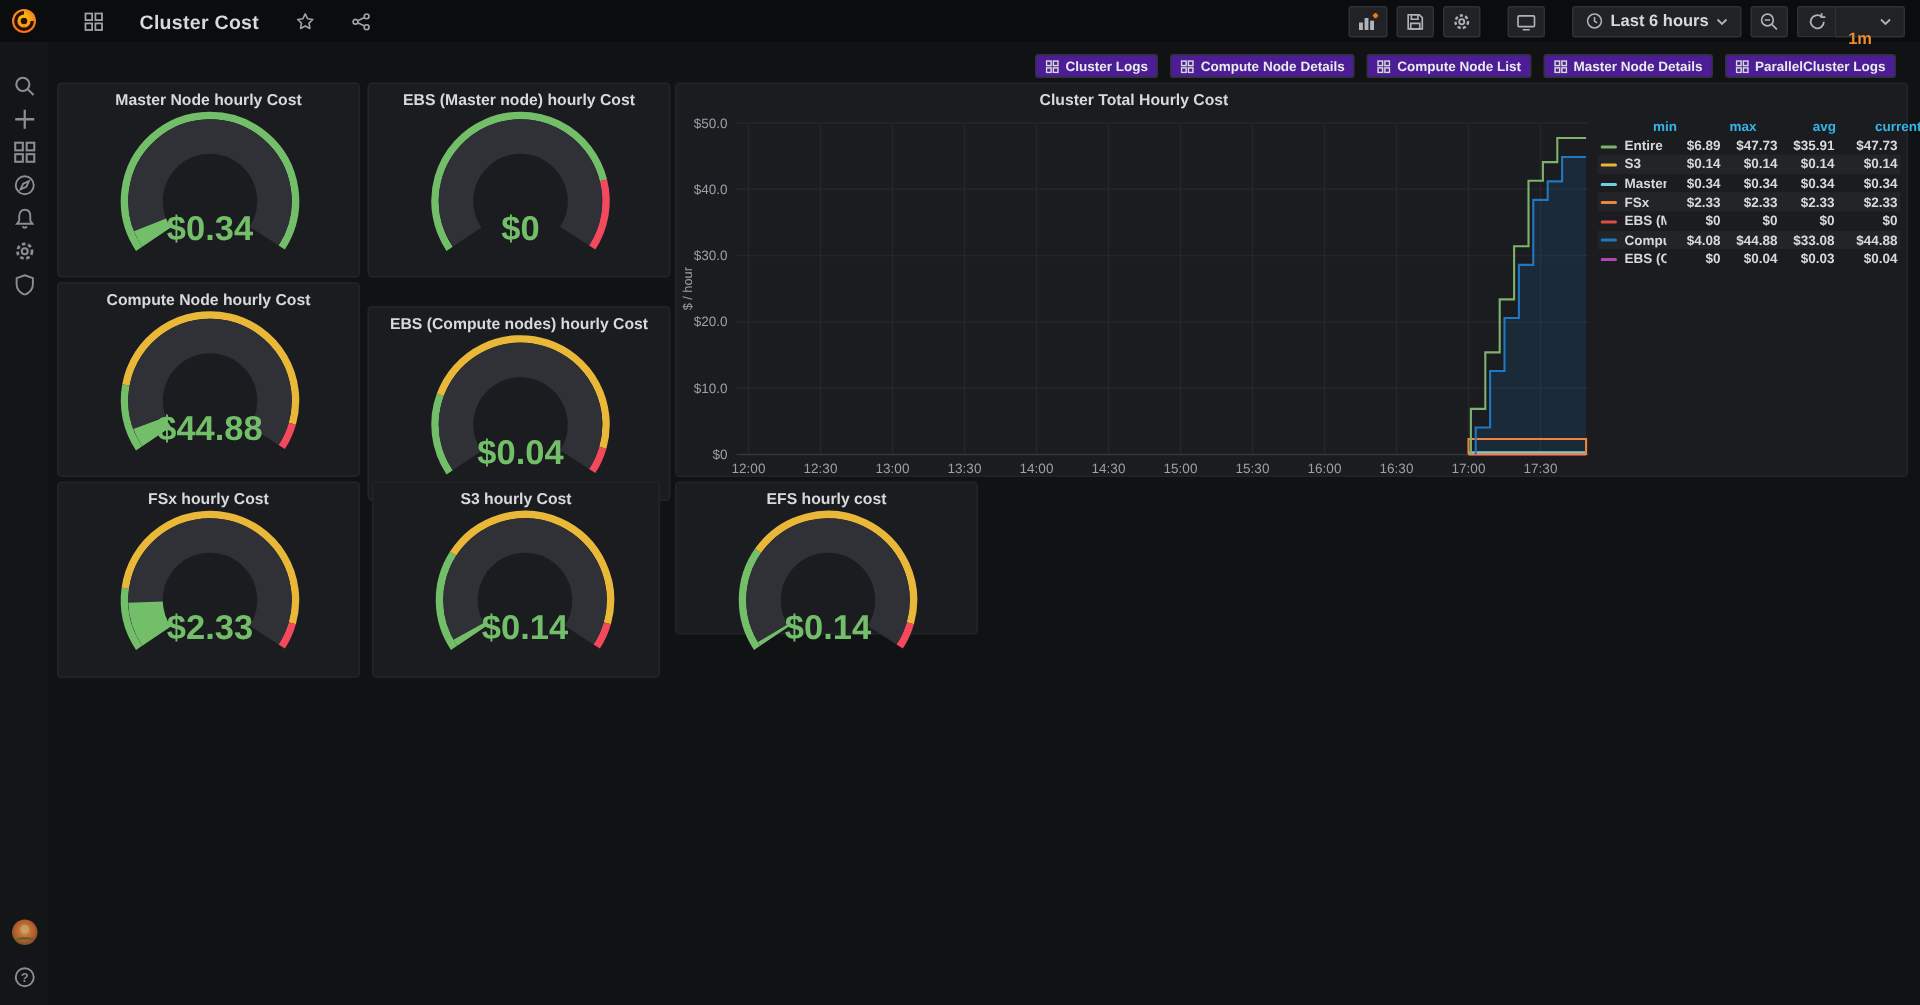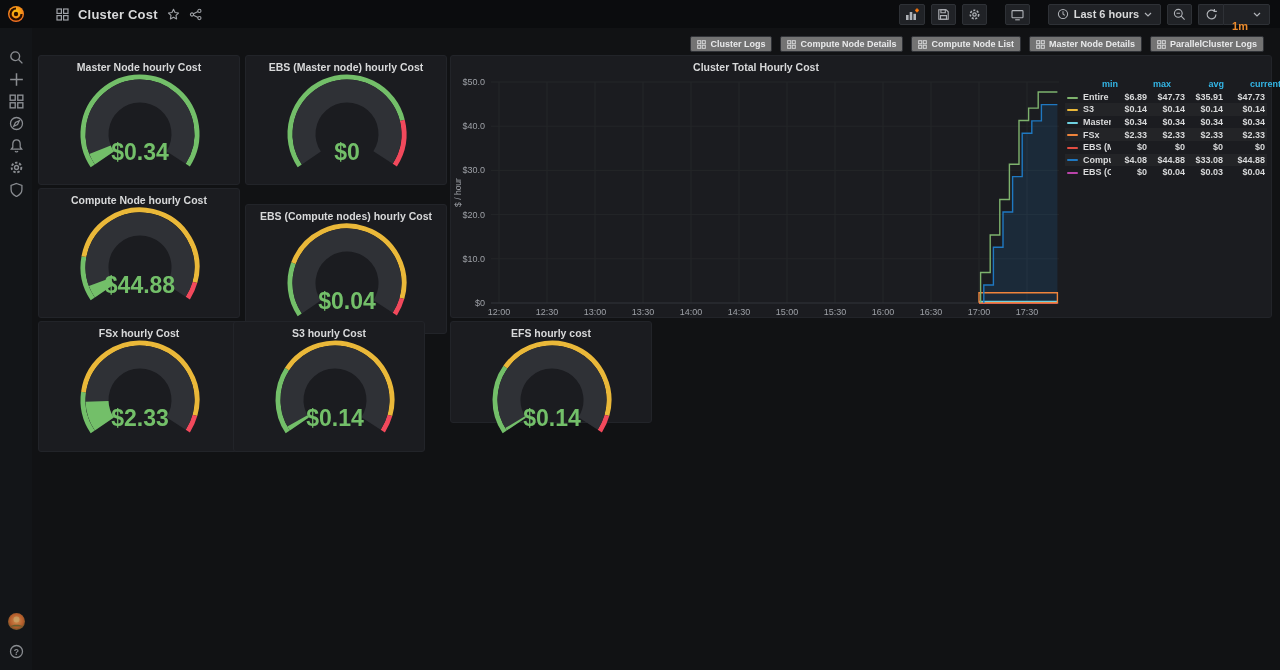--- a/index.html
+++ b/index.html
@@ -5,21 +5,21 @@
   * { margin:0; padding:0; box-sizing:border-box; }
   html,body { width:1280px; height:670px; background:#111214; overflow:hidden;
     font-family:"Liberation Sans","DejaVu Sans",sans-serif; }
   .screen { position:relative; width:1280px; height:670px; background:#111214; }
 
   
   .logo-cell { position:absolute; left:0; top:0; width:32px; height:28px; background:#0b0c0e;
     display:flex; align-items:center; justify-content:center; cursor:pointer; }
   .navbar { position:absolute; left:32px; top:0; width:1248px; height:28px; background:#0b0c0e;
     display:flex; align-items:center; justify-content:space-between; padding:0 10px 0 8px; }
-  .nav-left { display:flex; align-items:center; gap:9px;padding-left:16px; }
+  .nav-left { display:flex; align-items:center; gap:24px;padding-left:16px; }
   .nav-title { color:#d8d9da; font-size:13px; font-weight:bold; letter-spacing:.2px; cursor:pointer; }
   .nav-right { display:flex; align-items:center; gap:6px;padding-left:45px; }
   .tbtn { height:21px; min-width:25px; background:#202226; border:1px solid #2e3136; border-radius:2px;
     display:flex; align-items:center; justify-content:center; gap:5px; padding:0 5px; cursor:pointer; }
   .tbtn.text { padding:0 8px; }
   .tbtn .lbl { color:#d8d9da; font-size:11px; font-weight:bold; }
   .tbtn .lbl.interval { color:#eb8b2d;margin-top:24px; }
   .split { display:flex; }
   .split .tbtn:first-child { border-radius:2px 0 0 2px; border-right:none; }
   .split .tbtn:last-child  { border-radius:0 2px 2px 0; }
@@ -29,21 +29,21 @@
   .sidebar { position:absolute; left:0; top:28px; width:32px; height:642px; background:#131518;
     display:flex; flex-direction:column; align-items:center; padding-top:18px; }
   .side-icon { width:32px; height:22px; display:flex; align-items:center; justify-content:center;
     cursor:pointer; opacity:.85; }
   .sidebar-bottom { position:absolute; bottom:8px; left:0; width:32px;
     display:flex; flex-direction:column; align-items:center; gap:8px; }
 
   
   .submenu { position:absolute; left:32px; top:34px; width:1240px; height:20px;
     display:flex; justify-content:flex-end; align-items:center; gap:8px; padding-right:8px; }
-  .dash-link { height:16px; background:#737373; border:1px solid #303237; border-radius:2px;
+  .dash-link { height:16px; background:#4c1d95; border:1px solid #303237; border-radius:2px;
     display:flex; align-items:center; gap:4px; padding:0 6px; cursor:pointer; }
   .dash-link span { color:#e9eaeb; font-size:9px; font-weight:bold; white-space:nowrap; }
 
   
   .panel { position:absolute; background:#1b1c20; border:1px solid #222429; border-radius:3px; }
   .panel-title { position:absolute; top:5px; left:0; right:0; text-align:center;
     color:#d8d9da; font-size:10.5px; font-weight:bold; cursor:pointer; }
   .gauge-holder { position:absolute; left:0; top:16px; right:0; bottom:0; }
   .gauge-holder svg { display:block; margin:0 auto; }
 
@@ -366,21 +366,21 @@
         <svg width="202" height="112" viewBox="0 0 202 112">
           <path d="M 53.74 93.87 A 57 57 0 0 1 44.55 54.08" fill="none" stroke="#73BF69" stroke-width="5"></path>
           <path d="M 44.55 54.08 A 57 57 0 1 1 155.87 77.43" fill="none" stroke="#EAB839" stroke-width="5"></path>
           <path d="M 155.87 77.43 A 57 57 0 0 1 148.80 93.04" fill="none" stroke="#F2495C" stroke-width="5"></path>
           <path d="M 65.35 86.05 A 43 43 0 1 1 137.06 85.42" fill="none" stroke="#2f3136" stroke-width="23"></path>
           <path d="M 65.35 86.05 A 43 43 0 0 1 58.02 63.42" fill="none" stroke="#73BF69" stroke-width="23"></path>
           <text x="101" y="88" text-anchor="middle" fill="#73BF69" font-size="23" font-weight="bold">$2.33</text>
         </svg>
       </div>
   </section>
-  <section class="panel" style="left:233px;top:321px;width:192px;height:131px">
+  <section class="panel" style="left:248px;top:321px;width:192px;height:131px">
     <h2 class="panel-title">S3 hourly Cost</h2>
     <div class="gauge-holder">
         <svg width="202" height="112" viewBox="0 0 202 112">
           <path d="M 53.74 93.87 A 57 57 0 0 1 53.03 31.21" fill="none" stroke="#73BF69" stroke-width="5"></path>
           <path d="M 53.03 31.21 A 57 57 0 0 1 155.87 77.43" fill="none" stroke="#EAB839" stroke-width="5"></path>
           <path d="M 155.87 77.43 A 57 57 0 0 1 148.80 93.04" fill="none" stroke="#F2495C" stroke-width="5"></path>
           <path d="M 65.35 86.05 A 43 43 0 1 1 137.06 85.42" fill="none" stroke="#2f3136" stroke-width="23"></path>
           <path d="M 65.35 86.05 A 43 43 0 0 1 63.41 82.89" fill="none" stroke="#73BF69" stroke-width="23"></path>
           <text x="101" y="88" text-anchor="middle" fill="#73BF69" font-size="23" font-weight="bold">$0.14</text>
         </svg>

